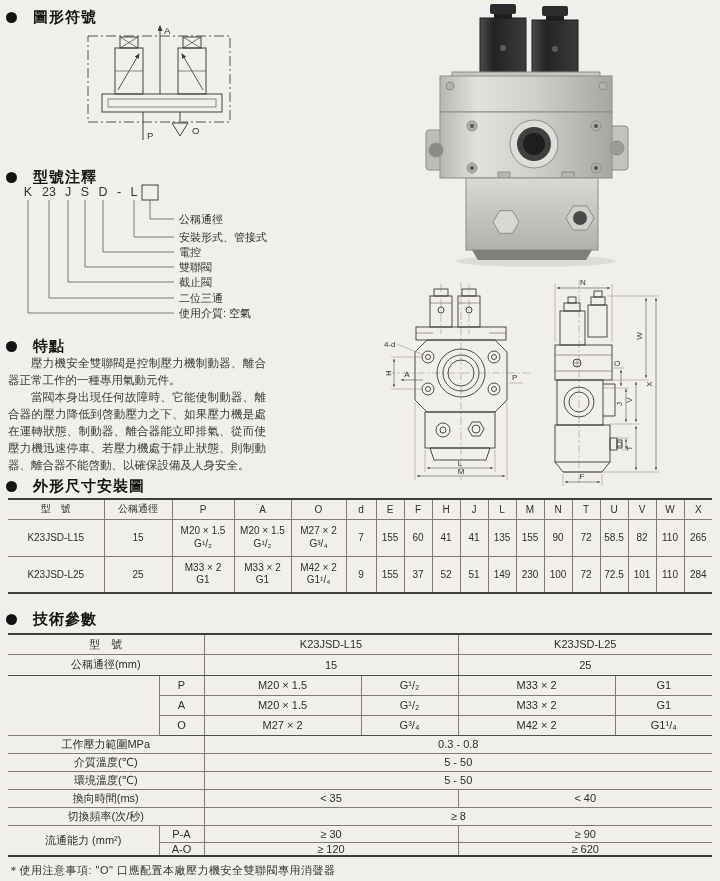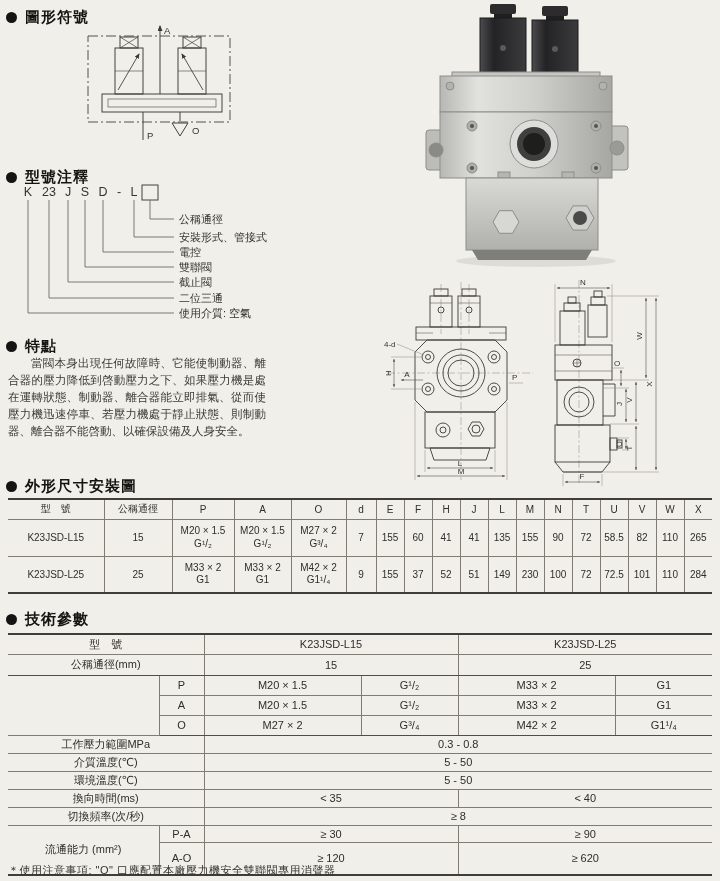--- a/index.html
+++ b/index.html
@@ -4,21 +4,21 @@
 <style>
   * { margin:0; padding:0; box-sizing:border-box; }
   html,body { width:720px; height:881px; }
   body {
     position:relative;
     background:#f1efe9;
     font-family:"Liberation Sans","DejaVu Sans",sans-serif;
     color:#222220;
     overflow:hidden;
   }
-  .sec { position:absolute; left:6px; display:flex; align-items:center; gap:8px; }
+  .sec { position:absolute; left:6px; display:flex; align-items:center; gap:16px; }
   .sec .dot { width:11px; height:11px; border-radius:50%; background:#141412; flex:0 0 auto; }
   .sec .t { font-size:15px; font-weight:bold; color:#141412; letter-spacing:1px; }
 
   .features-text { position:absolute; left:8px; top:355px; width:258px;
     font-size:11.5px; line-height:17px; color:#3a3a36; text-align:justify; }
   .features-text p { text-indent:2em; }
 
   .tbl { position:absolute; border-collapse:collapse; table-layout:fixed;
     border-top:2px solid #403e38; border-bottom:2px solid #403e38; }
   .tbl td { border:1px solid #807c74; text-align:center; vertical-align:middle;
@@ -183,20 +183,21 @@
     <text x="165" y="63">安裝形式、管接式</text>
     <text x="165" y="78">電控</text>
     <text x="165" y="93">雙聯閥</text>
     <text x="165" y="108">截止閥</text>
     <text x="165" y="124">二位三通</text>
     <text x="165" y="139">使用介質: 空氣</text>
   </g>
 </svg>
 
 <div class="features-text">
+  <p>壓力機安全雙聯閥是控制壓力機制動器、離合器正常工作的一種專用氣動元件。</p>
   <p>當閥本身出現任何故障時、它能使制動器、離合器的壓力降低到啓動壓力之下、如果壓力機是處在運轉狀態、制動器、離合器能立即排氣、從而使壓力機迅速停車、若壓力機處于靜止狀態、則制動器、離合器不能啓動、以確保設備及人身安全。</p>
 </div>
 
 <svg style="left:383px;top:276px" width="337" height="214" viewBox="0 0 337 214">
   <defs>
     <marker id="da" markerWidth="6" markerHeight="6" refX="4.5" refY="2" orient="auto-start-reverse">
       <path d="M0,0 L4.5,2 L0,4 Z" fill="#55534d"></path>
     </marker>
   </defs>
 
@@ -454,21 +455,21 @@
   <tr style="height:18px">
     <td colspan="2">切換頻率(次/秒)</td>
     <td colspan="4">≥ 8</td>
   </tr>
   <tr style="height:17px">
     <td rowspan="2">流通能力 (mm²)</td>
     <td>P-A</td>
     <td colspan="2">≥ 30</td>
     <td colspan="2">≥ 90</td>
   </tr>
-  <tr style="height:33px">
+  <tr style="height:14px">
     <td>A-O</td>
     <td colspan="2">≥ 120</td>
     <td colspan="2">≥ 620</td>
   </tr>
   </tbody>
 </table>
 
 <div class="footnote">＊使用注意事項: "O" 口應配置本廠壓力機安全雙聯閥專用消聲器</div>
 
 </body></html>

